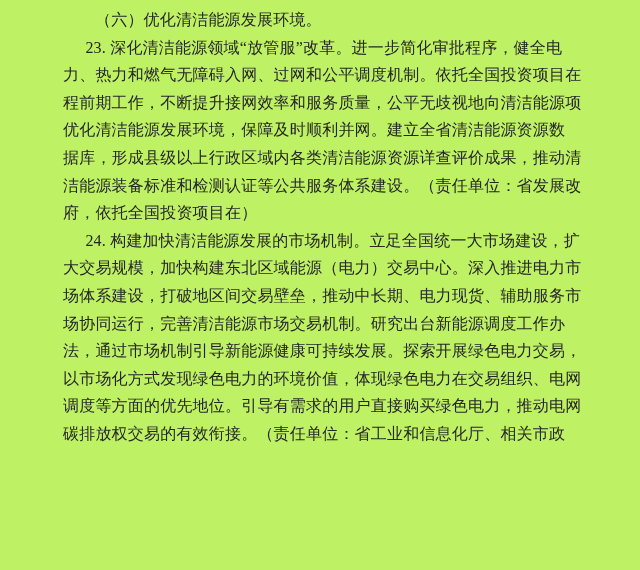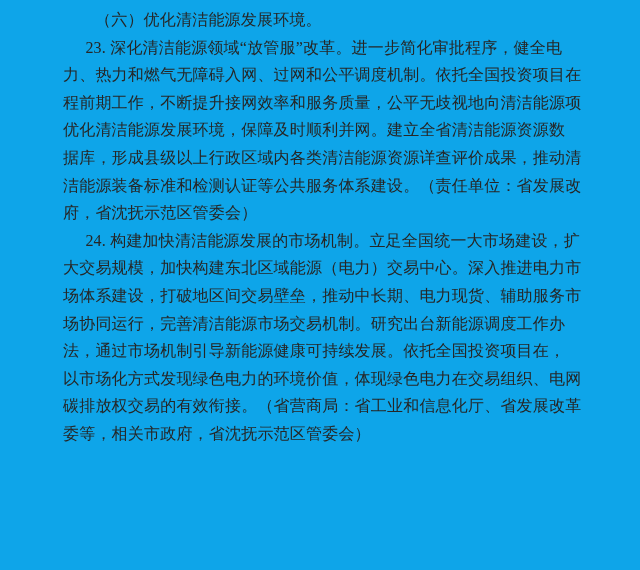--- a/index.html
+++ b/index.html
@@ -5,21 +5,21 @@
   html, body {
     margin: 0;
     padding: 0;
     background: #ffffff;
   }
   .page {
     position: relative;
     width: 640px;
     height: 570px;
     overflow: hidden;
-    background: #0ea5e9;
+    background: #bef264;
     box-sizing: border-box;
     padding: 6px 58px 0 63px;
     font-family: "Liberation Serif", "DejaVu Serif", serif;
     font-size: 16px;
     color: #262626;
     -webkit-font-smoothing: antialiased;
   }
   .para {
     margin: 0;
     padding: 0;
@@ -46,27 +46,27 @@
     <div class="line indent-2">（六）优化清洁能源发展环境。</div>
   </div>
 
   <div class="para">
     <div class="line indent-num">23. 深化清洁能源领域“放管服”改革。进一步简化审批程序，健全电</div>
     <div class="line">力、热力和燃气无障碍入网、过网和公平调度机制。依托全国投资项目在</div>
     <div class="line">程前期工作，不断提升接网效率和服务质量，公平无歧视地向清洁能源项</div>
     <div class="line">优化清洁能源发展环境，保障及时顺利并网。建立全省清洁能源资源数</div>
     <div class="line">据库，形成县级以上行政区域内各类清洁能源资源详查评价成果，推动清</div>
     <div class="line">洁能源装备标准和检测认证等公共服务体系建设。（责任单位：省发展改</div>
-    <div class="line">府，省沈抚示范区管委会）</div>
+    <div class="line">府，依托全国投资项目在）</div>
   </div>
 
   <div class="para">
     <div class="line indent-num">24. 构建加快清洁能源发展的市场机制。立足全国统一大市场建设，扩</div>
     <div class="line">大交易规模，加快构建东北区域能源（电力）交易中心。深入推进电力市</div>
     <div class="line">场体系建设，打破地区间交易壁垒，推动中长期、电力现货、辅助服务市</div>
     <div class="line">场协同运行，完善清洁能源市场交易机制。研究出台新能源调度工作办</div>
-    <div class="line">法，通过市场机制引导新能源健康可持续发展。依托全国投资项目在，</div>
+    <div class="line">法，通过市场机制引导新能源健康可持续发展。探索开展绿色电力交易，</div>
     <div class="line">以市场化方式发现绿色电力的环境价值，体现绿色电力在交易组织、电网</div>
-    <div class="line">碳排放权交易的有效衔接。（省营商局：省工业和信息化厅、省发展改革</div>
-    <div class="line">委等，相关市政府，省沈抚示范区管委会）</div>
+    <div class="line">调度等方面的优先地位。引导有需求的用户直接购买绿色电力，推动电网</div>
+    <div class="line">碳排放权交易的有效衔接。（责任单位：省工业和信息化厅、相关市政</div>
   </div>
 
 </div>
 
 </body></html>

